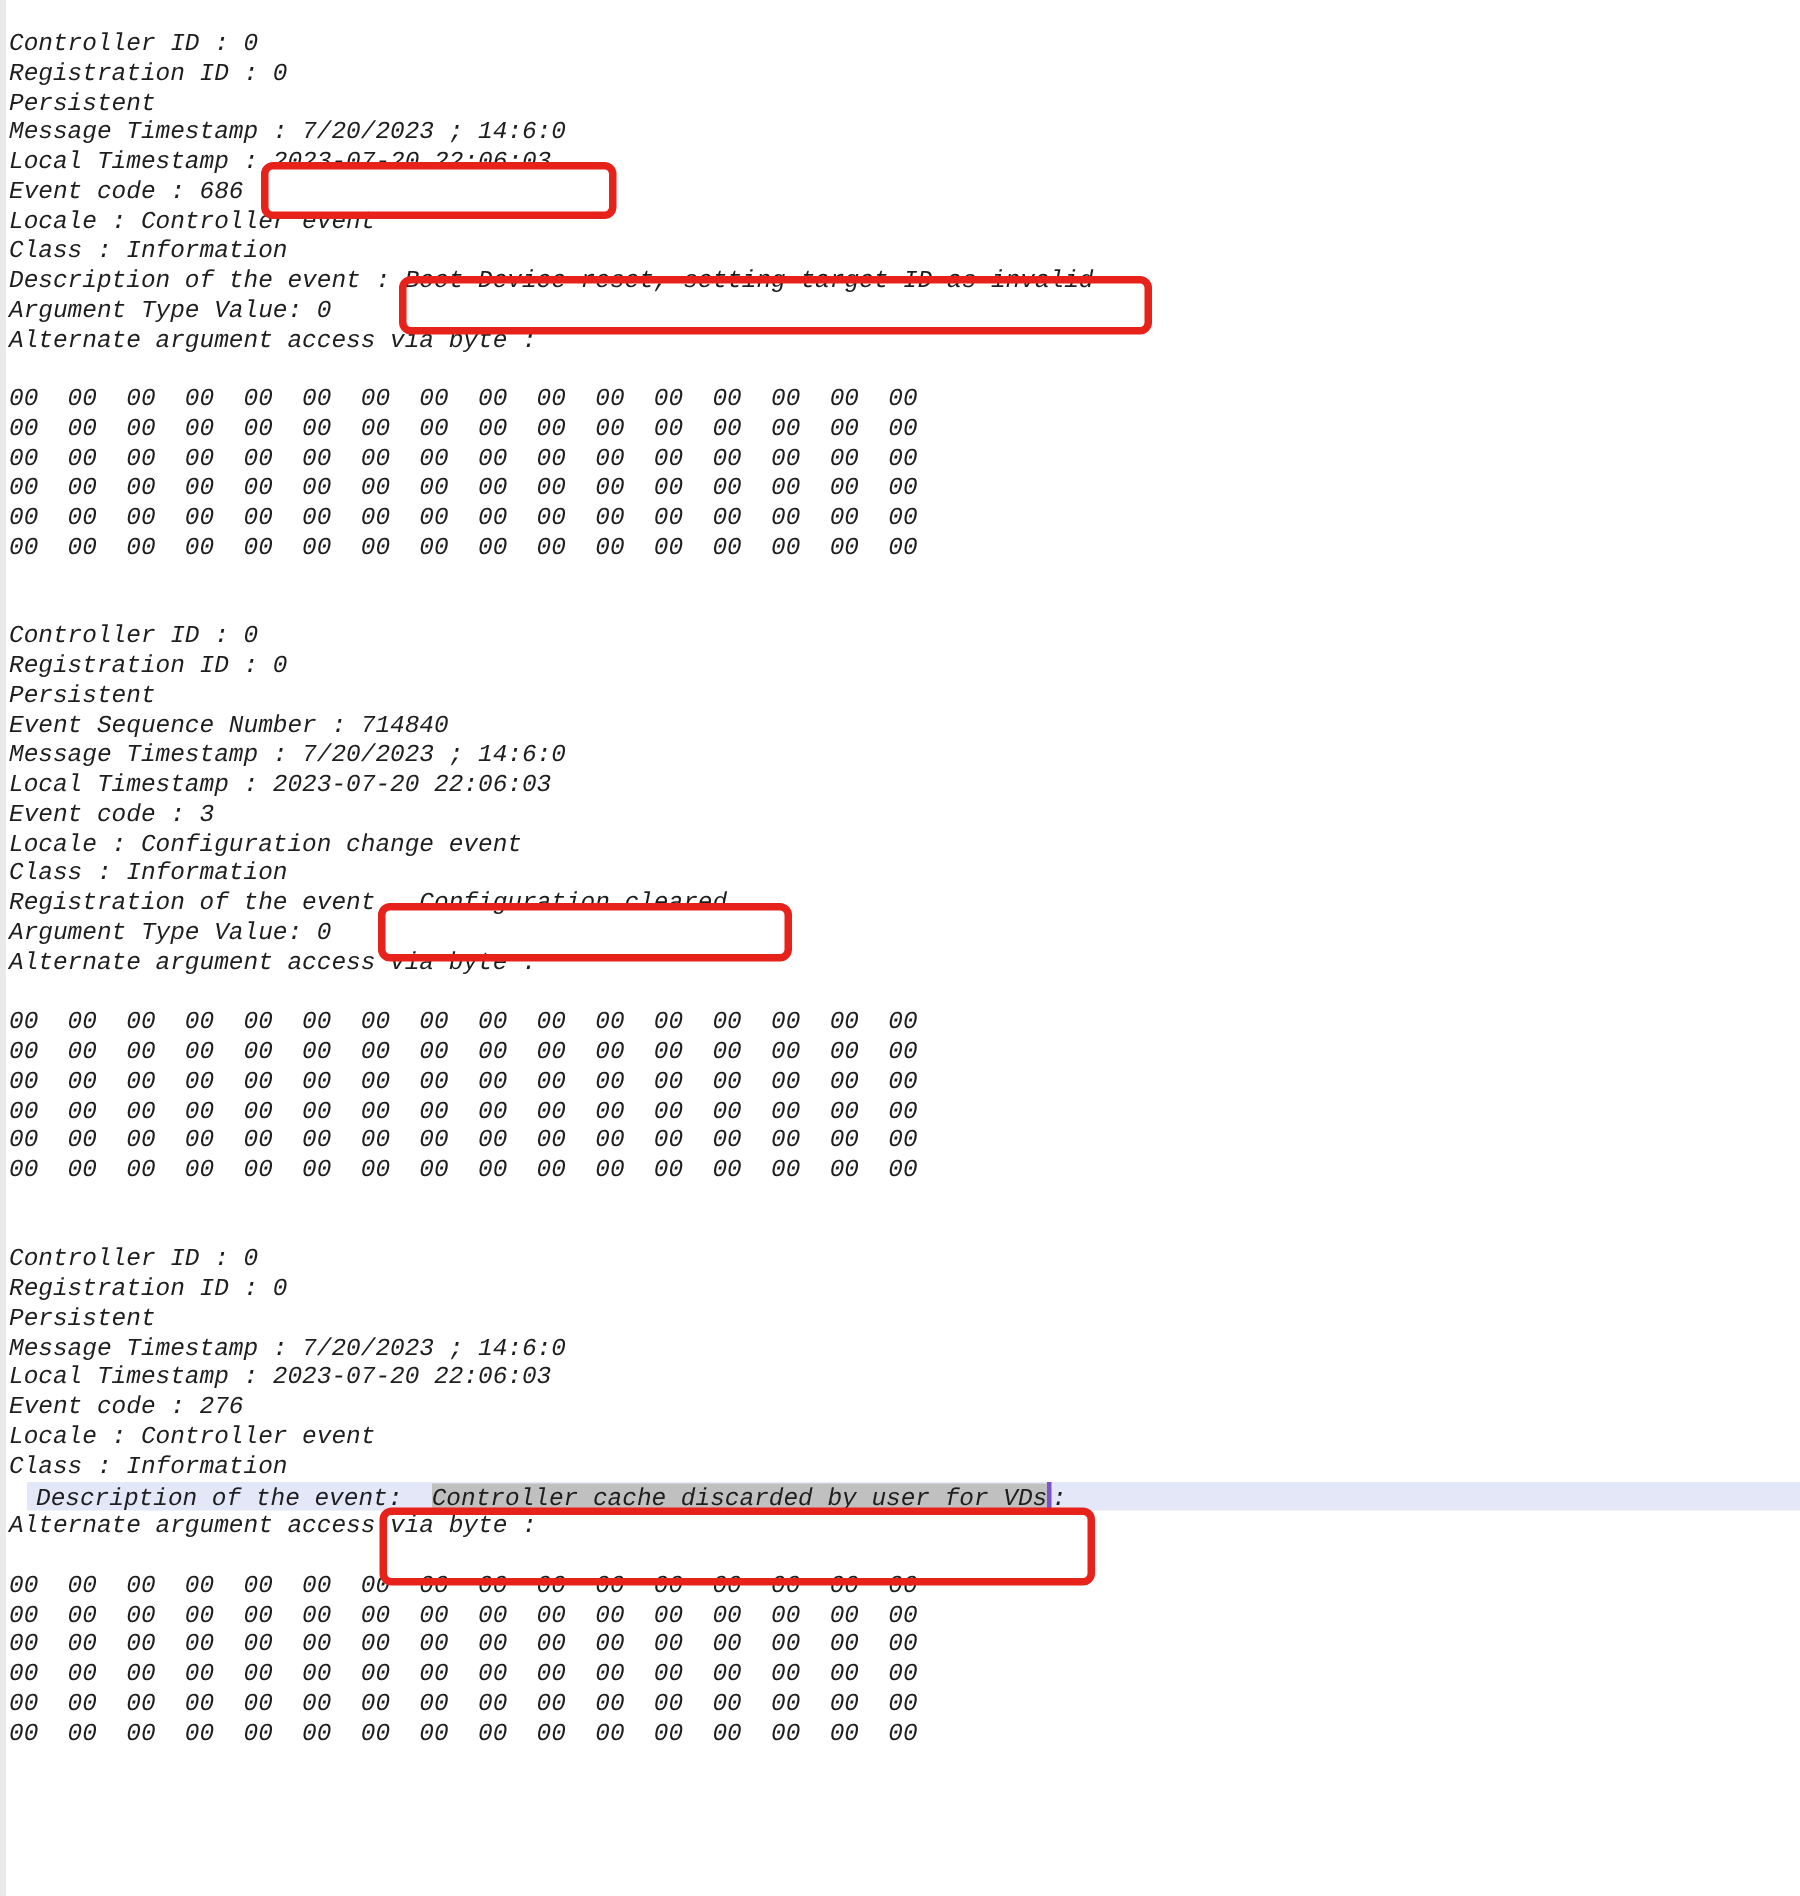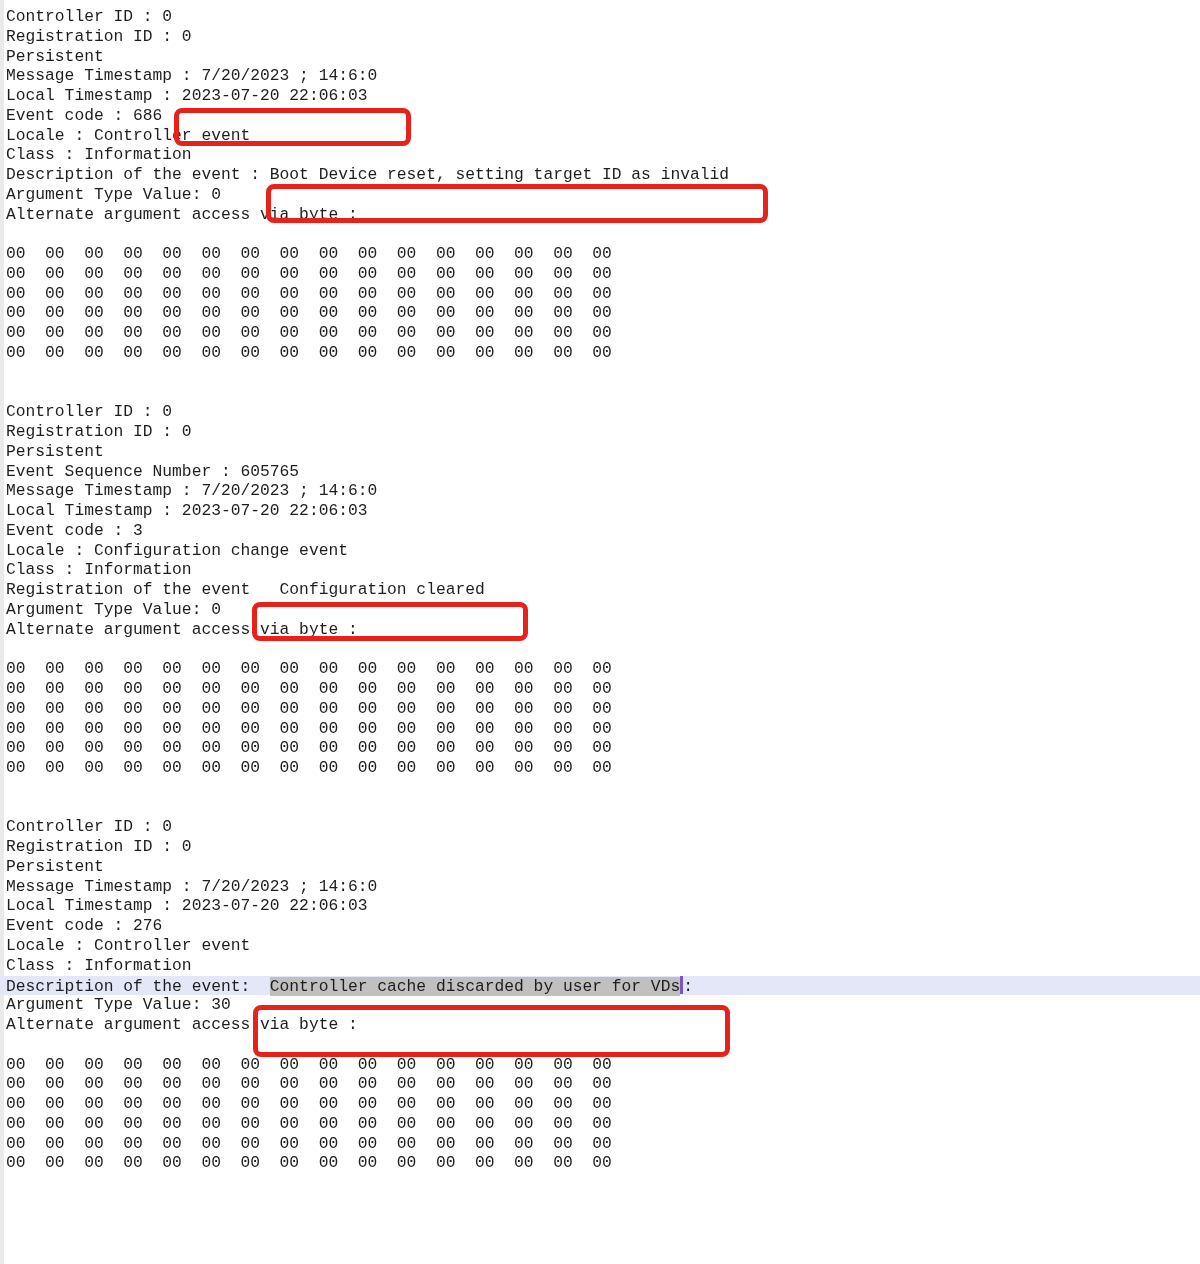--- a/index.html
+++ b/index.html
@@ -15,31 +15,32 @@
   }
   .left-edge {
     position: absolute;
     left: 0; top: 0;
     width: 4px; height: 100%;
     background: #eaeaea;
     z-index: 0;
   }
   .log-content {
     position: absolute;
-    left: 0; top: 7px;
+    left: 0; top: 19px;
     width: 100%;
     z-index: 1;
+    font-style: italic;
   }
   .line {
     height: 19.78px;
     line-height: 19.78px;
     white-space: pre;
     padding-left: 6px;
   }
-  .line.hl-line { background: var(--hl, #e4e7f8); }
+  .line.hl-line { background: var(--hl, #e4e7f8); margin-left: 18px; }
   .sel { background: var(--sel, #c0c0c0); }
   .caret {
     display: inline-block;
     width: 3px; height: 18px;
     background: var(--caret, #7d53cc);
     vertical-align: -3px;
   }
   .rbox {
     position: absolute;
     border: 5px solid var(--red, #e7221b);
@@ -80,21 +81,21 @@
         <div class="line">00  00  00  00  00  00  00  00  00  00  00  00  00  00  00  00</div>
         <div class="line">00  00  00  00  00  00  00  00  00  00  00  00  00  00  00  00</div>
         <div class="line">00  00  00  00  00  00  00  00  00  00  00  00  00  00  00  00</div>
         <div class="line"></div>
         <div class="line"></div>
       </div>
       <div class="block">
         <div class="line">Controller ID : 0</div>
         <div class="line">Registration ID : 0</div>
         <div class="line">Persistent</div>
-        <div class="line">Event Sequence Number : 605765</div>
+        <div class="line">Event Sequence Number : 714840</div>
         <div class="line">Message Timestamp : 7/20/2023 ; 14:6:0</div>
         <div class="line">Local Timestamp : 2023-07-20 22:06:03</div>
         <div class="line">Event code : 3</div>
         <div class="line">Locale : Configuration change event</div>
         <div class="line">Class : Information</div>
         <div class="line"><span>Registration of the event   </span><span>Configuration cleared</span></div>
         <div class="line">Argument Type Value: 0</div>
         <div class="line">Alternate argument access via byte :</div>
         <div class="line"></div>
         <div class="line">00  00  00  00  00  00  00  00  00  00  00  00  00  00  00  00</div>
@@ -109,21 +110,20 @@
       <div class="block">
         <div class="line">Controller ID : 0</div>
         <div class="line">Registration ID : 0</div>
         <div class="line">Persistent</div>
         <div class="line">Message Timestamp : 7/20/2023 ; 14:6:0</div>
         <div class="line">Local Timestamp : 2023-07-20 22:06:03</div>
         <div class="line">Event code : 276</div>
         <div class="line">Locale : Controller event</div>
         <div class="line">Class : Information</div>
         <div class="line hl-line"><span>Description of the event:  </span><span class="sel">Controller cache discarded by user for VDs</span><span class="caret"></span><span>:</span></div>
-        <div class="line">Argument Type Value: 30</div>
         <div class="line">Alternate argument access via byte :</div>
         <div class="line"></div>
         <div class="line">00  00  00  00  00  00  00  00  00  00  00  00  00  00  00  00</div>
         <div class="line">00  00  00  00  00  00  00  00  00  00  00  00  00  00  00  00</div>
         <div class="line">00  00  00  00  00  00  00  00  00  00  00  00  00  00  00  00</div>
         <div class="line">00  00  00  00  00  00  00  00  00  00  00  00  00  00  00  00</div>
         <div class="line">00  00  00  00  00  00  00  00  00  00  00  00  00  00  00  00</div>
         <div class="line">00  00  00  00  00  00  00  00  00  00  00  00  00  00  00  00</div>
         <div class="line"></div>
         <div class="line"></div>

